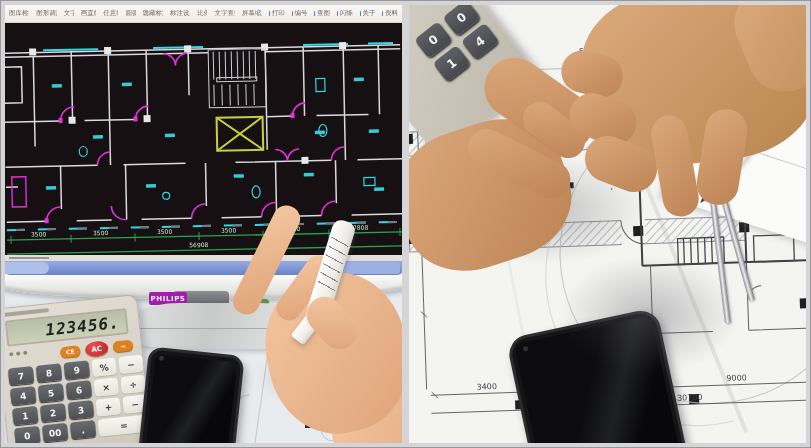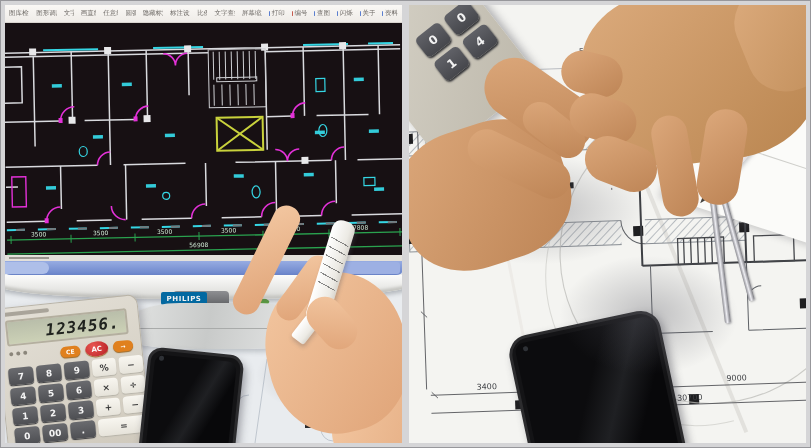--- a/index.html
+++ b/index.html
@@ -20,21 +20,21 @@
   .taskbar{position:absolute;left:0;top:256px;width:397px;height:14px;
     background:linear-gradient(#97ace2,#6a84ca);border-radius:0 0 6px 6px/0 0 3px 3px;}
   .taskbar .start{position:absolute;left:0;top:1px;width:44px;height:12px;border-radius:0 6px 6px 0;background:#aebfe9;}
   .taskbar .tray{position:absolute;right:2px;top:1px;width:58px;height:12px;border-radius:3px;background:#9db0e3;}
   .bezel{position:absolute;left:-6px;top:270px;width:409px;height:24px;
     background:linear-gradient(#fcfcfb,#d8d8d4);border-radius:0 0 46% 46%/0 0 55% 55%;
     box-shadow:0 3px 4px rgba(80,85,95,.35), inset 0 -3px 3px #c4c4c0;}
   .desk{position:absolute;left:0;top:284px;width:397px;height:154px;background:#e9ecef;}
   .leaf{position:absolute;width:26px;height:10px;border-radius:60% 10% 60% 10%;background:#5da53e;}
   .stand-neck{position:absolute;left:168px;top:286px;width:56px;height:16px;background:linear-gradient(#8e8f92,#5d5e61);border-radius:4px;}
-  .stand-badge{position:absolute;left:156px;top:287px;width:46px;height:13px;background:#0369a1;color:#f2f2f2;
+  .stand-badge{position:absolute;left:144px;top:287px;width:38px;height:13px;background:#a21caf;color:#f2f2f2;
     font-size:7px;font-weight:bold;letter-spacing:.6px;display:flex;align-items:center;justify-content:center;border-radius:2px;}
   .stand-base{position:absolute;left:112px;top:298px;width:204px;height:46px;
     background:linear-gradient(100deg,#e6e7e6,#c8cac9 45%,#eceded);border-radius:40% 40% 50% 50%/90% 90% 40% 40%;
     box-shadow:0 3px 5px rgba(90,95,105,.3);}
   .stand-base i{position:absolute;left:10%;right:10%;top:55%;height:1px;background:#a9abaa;}
   
   .calc{position:absolute;left:-4px;top:296px;width:142px;height:150px;transform:rotate(-6deg);
     background:linear-gradient(160deg,#e4e0d7,#cfc9bc);border-radius:10px;border:1px solid #b9b3a6;
     box-shadow:3px 4px 8px rgba(70,70,80,.35);}
   .calc .brandbar{position:absolute;left:8px;top:4px;width:46px;height:4px;background:#a9a49a;border-radius:2px;}

